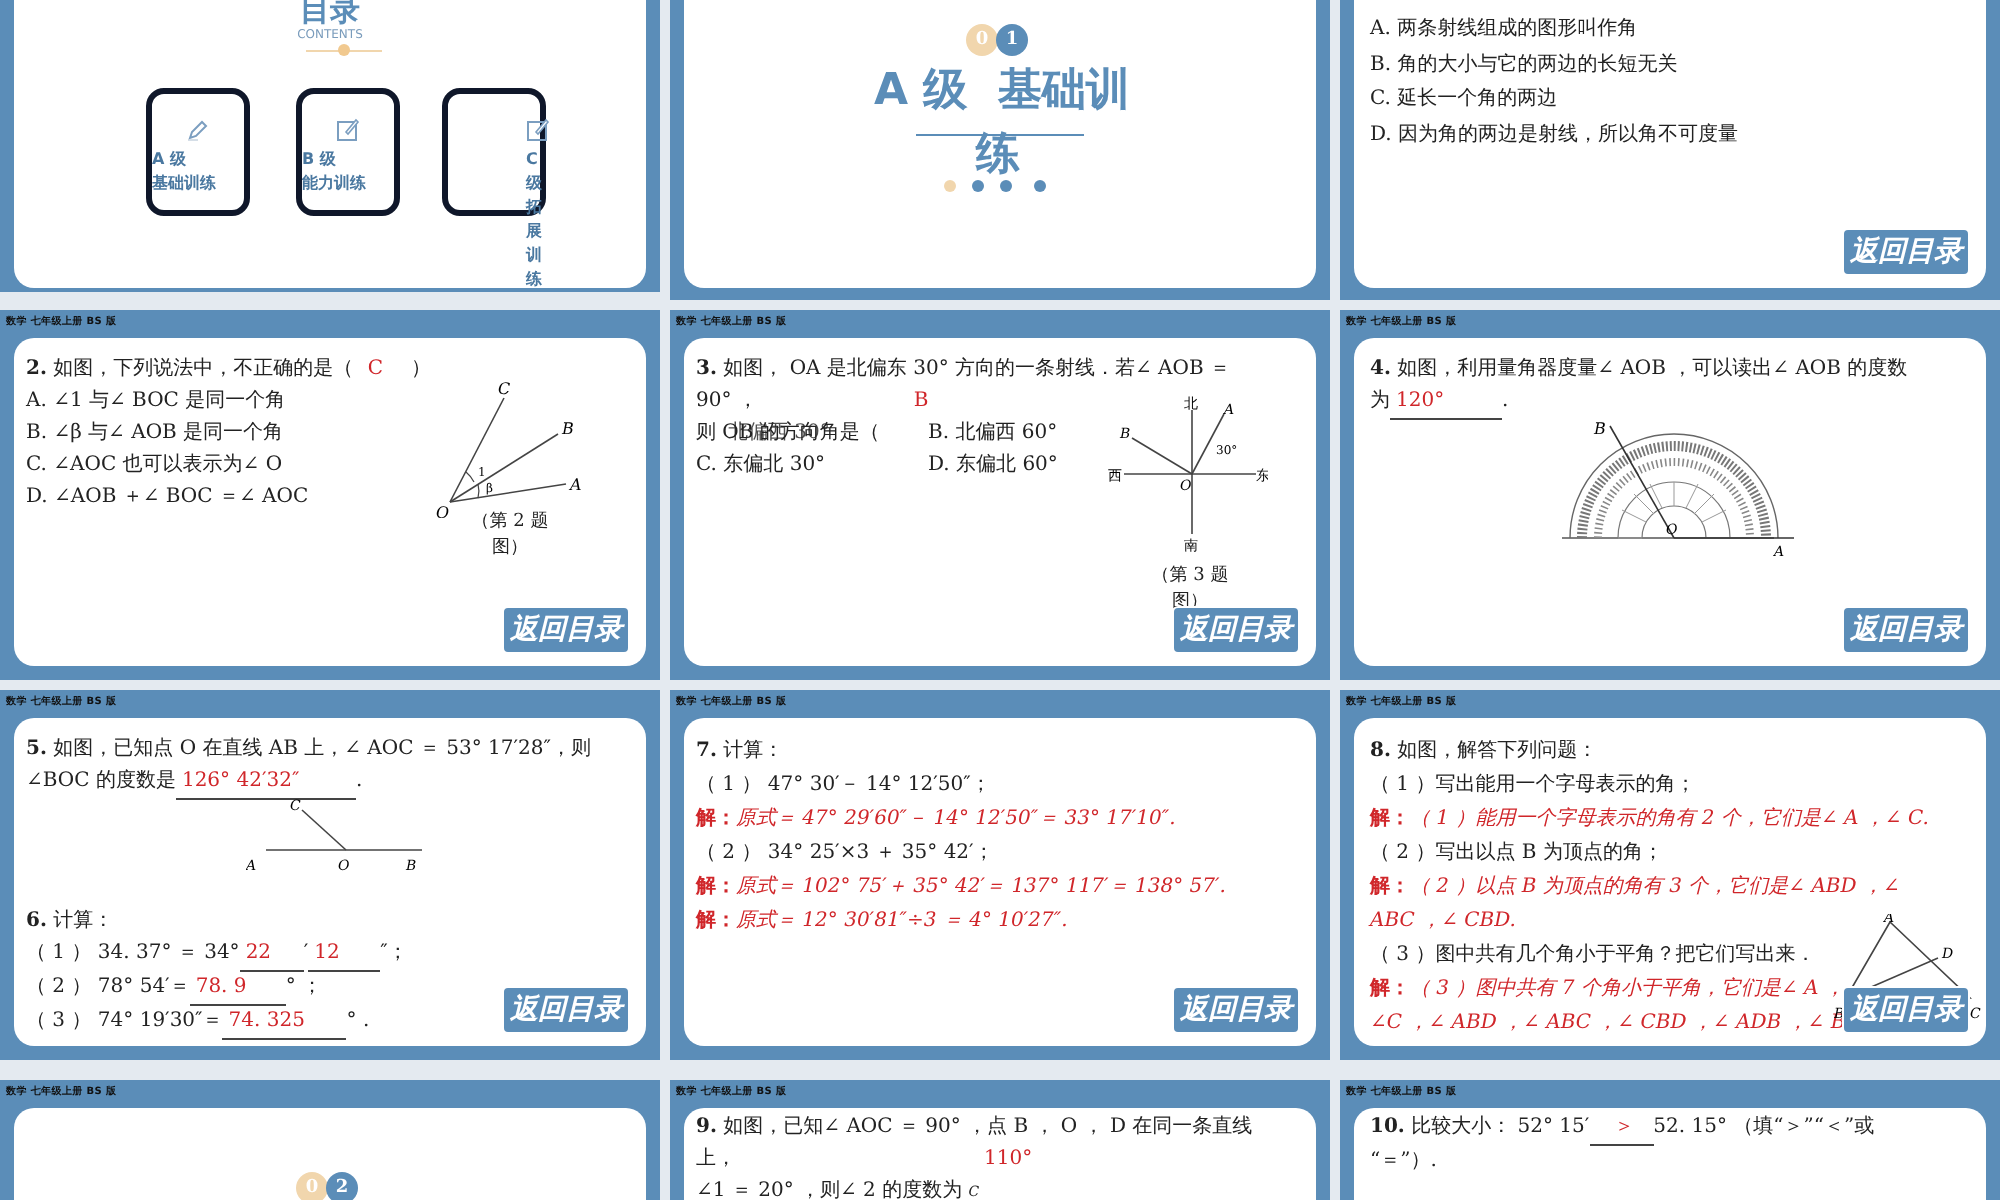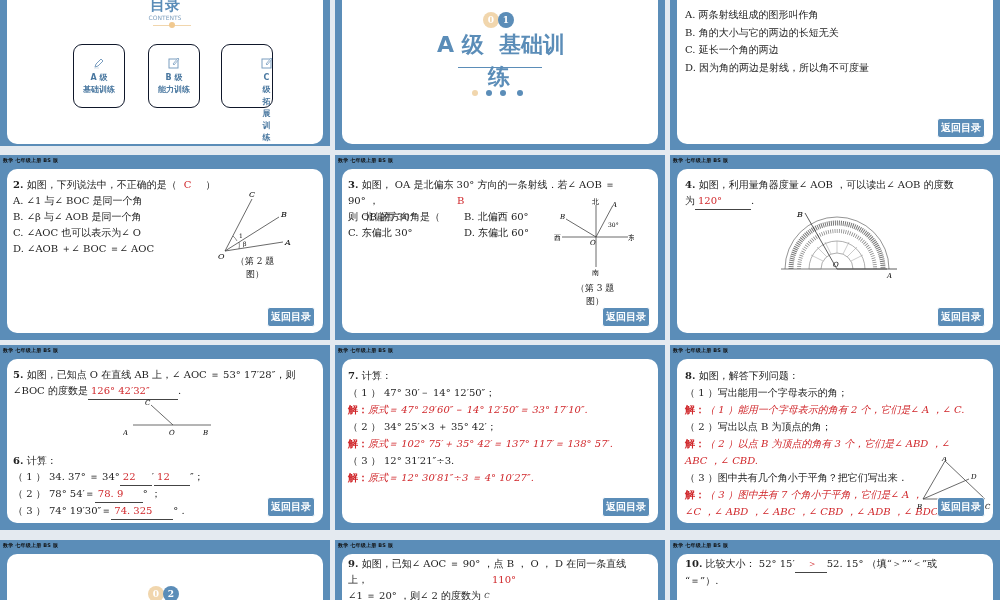--- a/index.html
+++ b/index.html
@@ -1,31 +1,31 @@
 <!DOCTYPE html>
 <html><head>
 <meta charset="utf-8">
 <style>
   * { box-sizing: border-box; margin: 0; padding: 0; }
   html, body { width: 1000px; height: 600px; overflow: hidden; background: #e4eaf0; }
   body { position: relative; font-family: "DejaVu Serif", "Liberation Serif", serif; color: #222; }
   .slide { position: absolute; background: #5b8db8; overflow: hidden; }
   .slide .hdr { position: absolute; left: 3px; top: 2px; font-family: "DejaVu Sans", sans-serif; font-size: 5px; font-weight: bold; color: #111; letter-spacing: 0.2px; }
   .slide .panel { position: absolute; background: #fff; border-radius: 10px; }
-  .back-btn { position: absolute; right: 8px; bottom: 6px; background: #5b8db8; color: #fff; font-family: "DejaVu Sans", sans-serif; font-size: 10px; font-weight: bold; padding: 2px 3px; border-radius: 3px; border: 1px solid #fff; }
+  .back-btn { position: absolute; right: 8px; bottom: 6px; background: #5b8db8; color: #fff; font-family: "DejaVu Sans", sans-serif; font-size: 14px; font-weight: bold; padding: 2px 3px; border-radius: 3px; border: 1px solid #fff; font-style: italic; }
   .q { font-size: 10px; line-height: 16px; position: absolute; }
   .q b.num { font-weight: bold; }
   .red { color: #d0262a; }
   .ans { color: #d0262a; font-style: italic; }
   .blank { display: inline-block; border-bottom: 1px solid #444; min-width: 60px; color: #d0262a; text-align: left; padding-left: 3px; }
   .it { font-style: italic; }
   svg text { font-family: "DejaVu Serif", serif; }
   
   .contents-title { position: absolute; left: 0; width: 100%; text-align: center; font-family: "DejaVu Sans", sans-serif; color: #5b8db8; font-weight: bold; }
-  .level-card { position: absolute; width: 52px; height: 64px; border: 1px solid #0f172a; border-radius: 9px; text-align: center; font-family: "DejaVu Sans", sans-serif; color: #4a78a0; font-weight: bold; font-size: 8px; line-height: 12px; }
+  .level-card { position: absolute; width: 52px; height: 64px; border: 3px solid #0f172a; border-radius: 9px; text-align: left; font-family: "DejaVu Sans", sans-serif; color: #4a78a0; font-weight: bold; font-size: 8px; line-height: 12px; }
   .level-card .ic { display: block; margin: 12px auto 3px; width: 12px; height: 12px; }
   
   .sec-num { position: absolute; width: 16px; height: 16px; border-radius: 50%; color: #fff; font-size: 9px; font-weight: bold; text-align: center; line-height: 16px; }
   .sec-title { position: absolute; font-family: "DejaVu Sans", sans-serif; color: #5b8db8; font-weight: bold; font-size: 22px; }
   .dot { position: absolute; width: 6px; height: 6px; border-radius: 50%; }
 </style>
 </head>
 <body>
 
 <div class="slide" style="left:0;top:0;width:330px;height:146px;">
@@ -205,21 +205,20 @@
 
 <div class="slide" style="left:335px;top:345px;width:330px;height:185px;">
   <div class="hdr">数学 七年级上册 BS 版</div>
   <div class="panel" style="left:7px;top:14px;width:316px;height:164px;">
     <div class="q" style="left:6px;top:8px;line-height:17px;">
       <div><b class="num">7.</b> <span>计算：</span></div>
       <div><span>（ 1 ）</span> <span>47° 30′－ 14° 12′50″；</span></div>
       <div><b class="red">解：</b><span class="ans">原式＝ 47° 29′60″－ 14° 12′50″＝ 33° 17′10″.</span></div>
       <div><span>（ 2 ）</span> <span>34° 25′×3 ＋ 35° 42′；</span></div>
       <div><b class="red">解：</b><span class="ans">原式＝ 102° 75′＋ 35° 42′＝ 137° 117′＝ 138° 57′.</span></div>
-      <div><span>（ 3 ）</span> <span>12° 31′21″÷3.</span></div>
       <div><b class="red">解：</b><span class="ans">原式＝ 12° 30′81″÷3 ＝ 4° 10′27″.</span></div>
     </div>
     <div class="back-btn">返回目录</div>
   </div>
 </div>
 
 <div class="slide" style="left:670px;top:345px;width:330px;height:185px;">
   <div class="hdr">数学 七年级上册 BS 版</div>
   <div class="panel" style="left:7px;top:14px;width:316px;height:164px;">
     <div class="q" style="left:8px;top:8px;line-height:17px;white-space:nowrap;">

